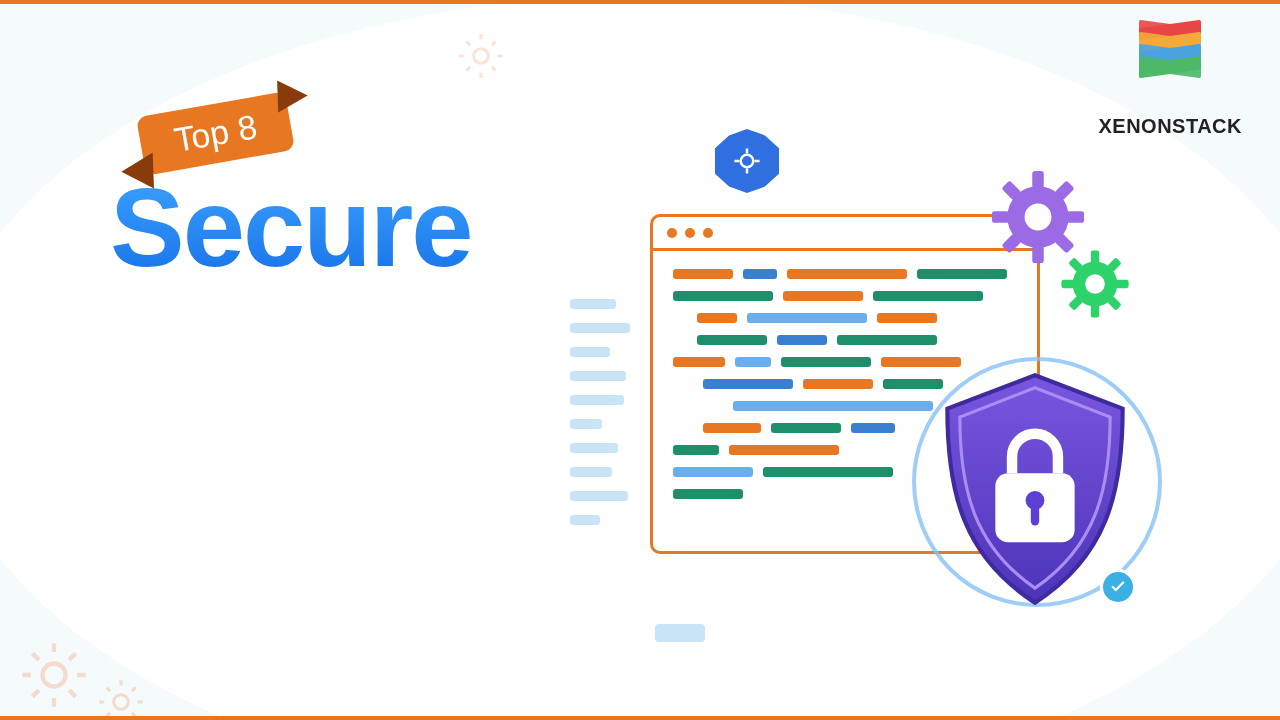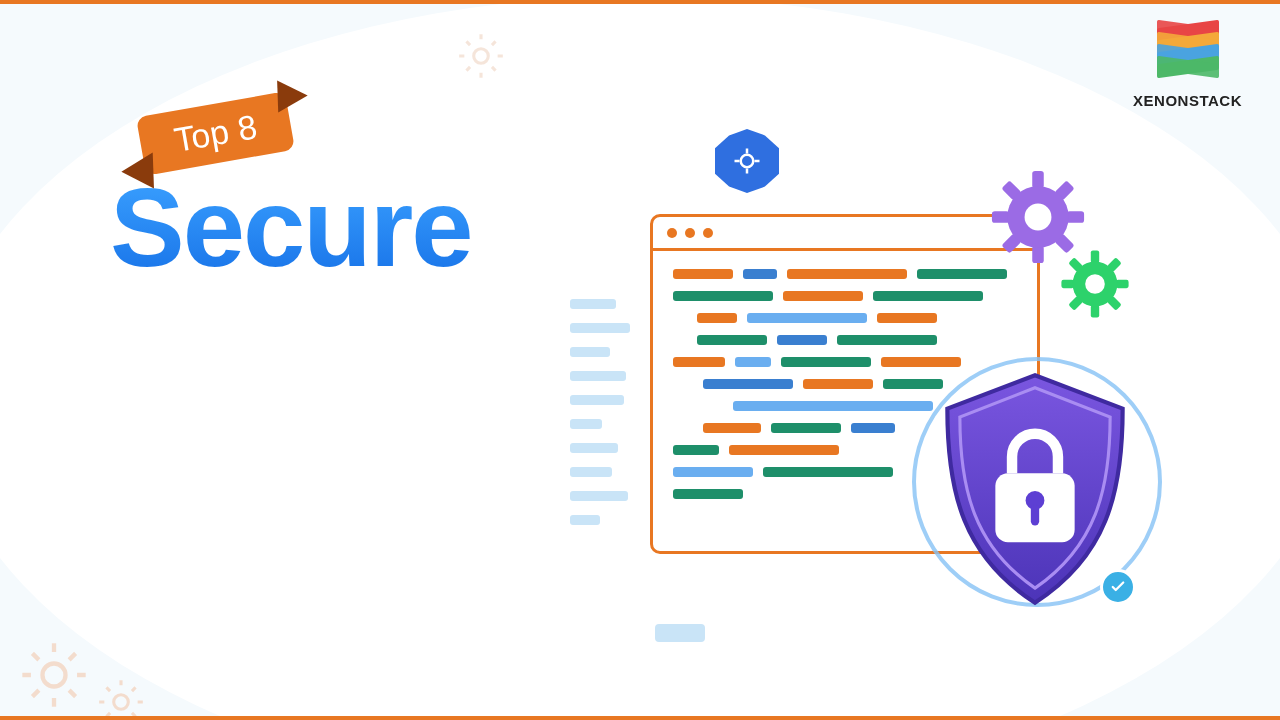--- a/index.html
+++ b/index.html
@@ -40,21 +40,21 @@
 .layer { position: absolute; width: 62px; height: 14px; left: 0; transform: skewY(-8deg); border-radius: 2px; }
 .layer.l1 { background: #e84545; top: 0; }
 .layer.l2 { background: #f4a83a; top: 12px; }
 .layer.l3 { background: #4aa3e0; top: 24px; }
 .layer.l4 { background: #4db868; top: 36px; }
 .layerR { position: absolute; width: 62px; height: 14px; left: 0; transform: skewY(8deg); border-radius: 2px; opacity: .9; }
 .layerR.l1 { background: #e84545; top: 0; }
 .layerR.l2 { background: #f4a83a; top: 12px; }
 .layerR.l3 { background: #4aa3e0; top: 24px; }
 .layerR.l4 { background: #4db868; top: 36px; }
-.logo-text { font-size: 15px; font-weight: 700; color: #222; letter-spacing: .5px; }
+.logo-text { font-size: 20px; font-weight: 700; color: #222; letter-spacing: .5px; margin-top: 23px; }
 
 
 .headline {
   position: absolute;
   left: 110px;
   top: 100px;
 }
 .ribbon {
   position: relative;
   display: inline-block;

